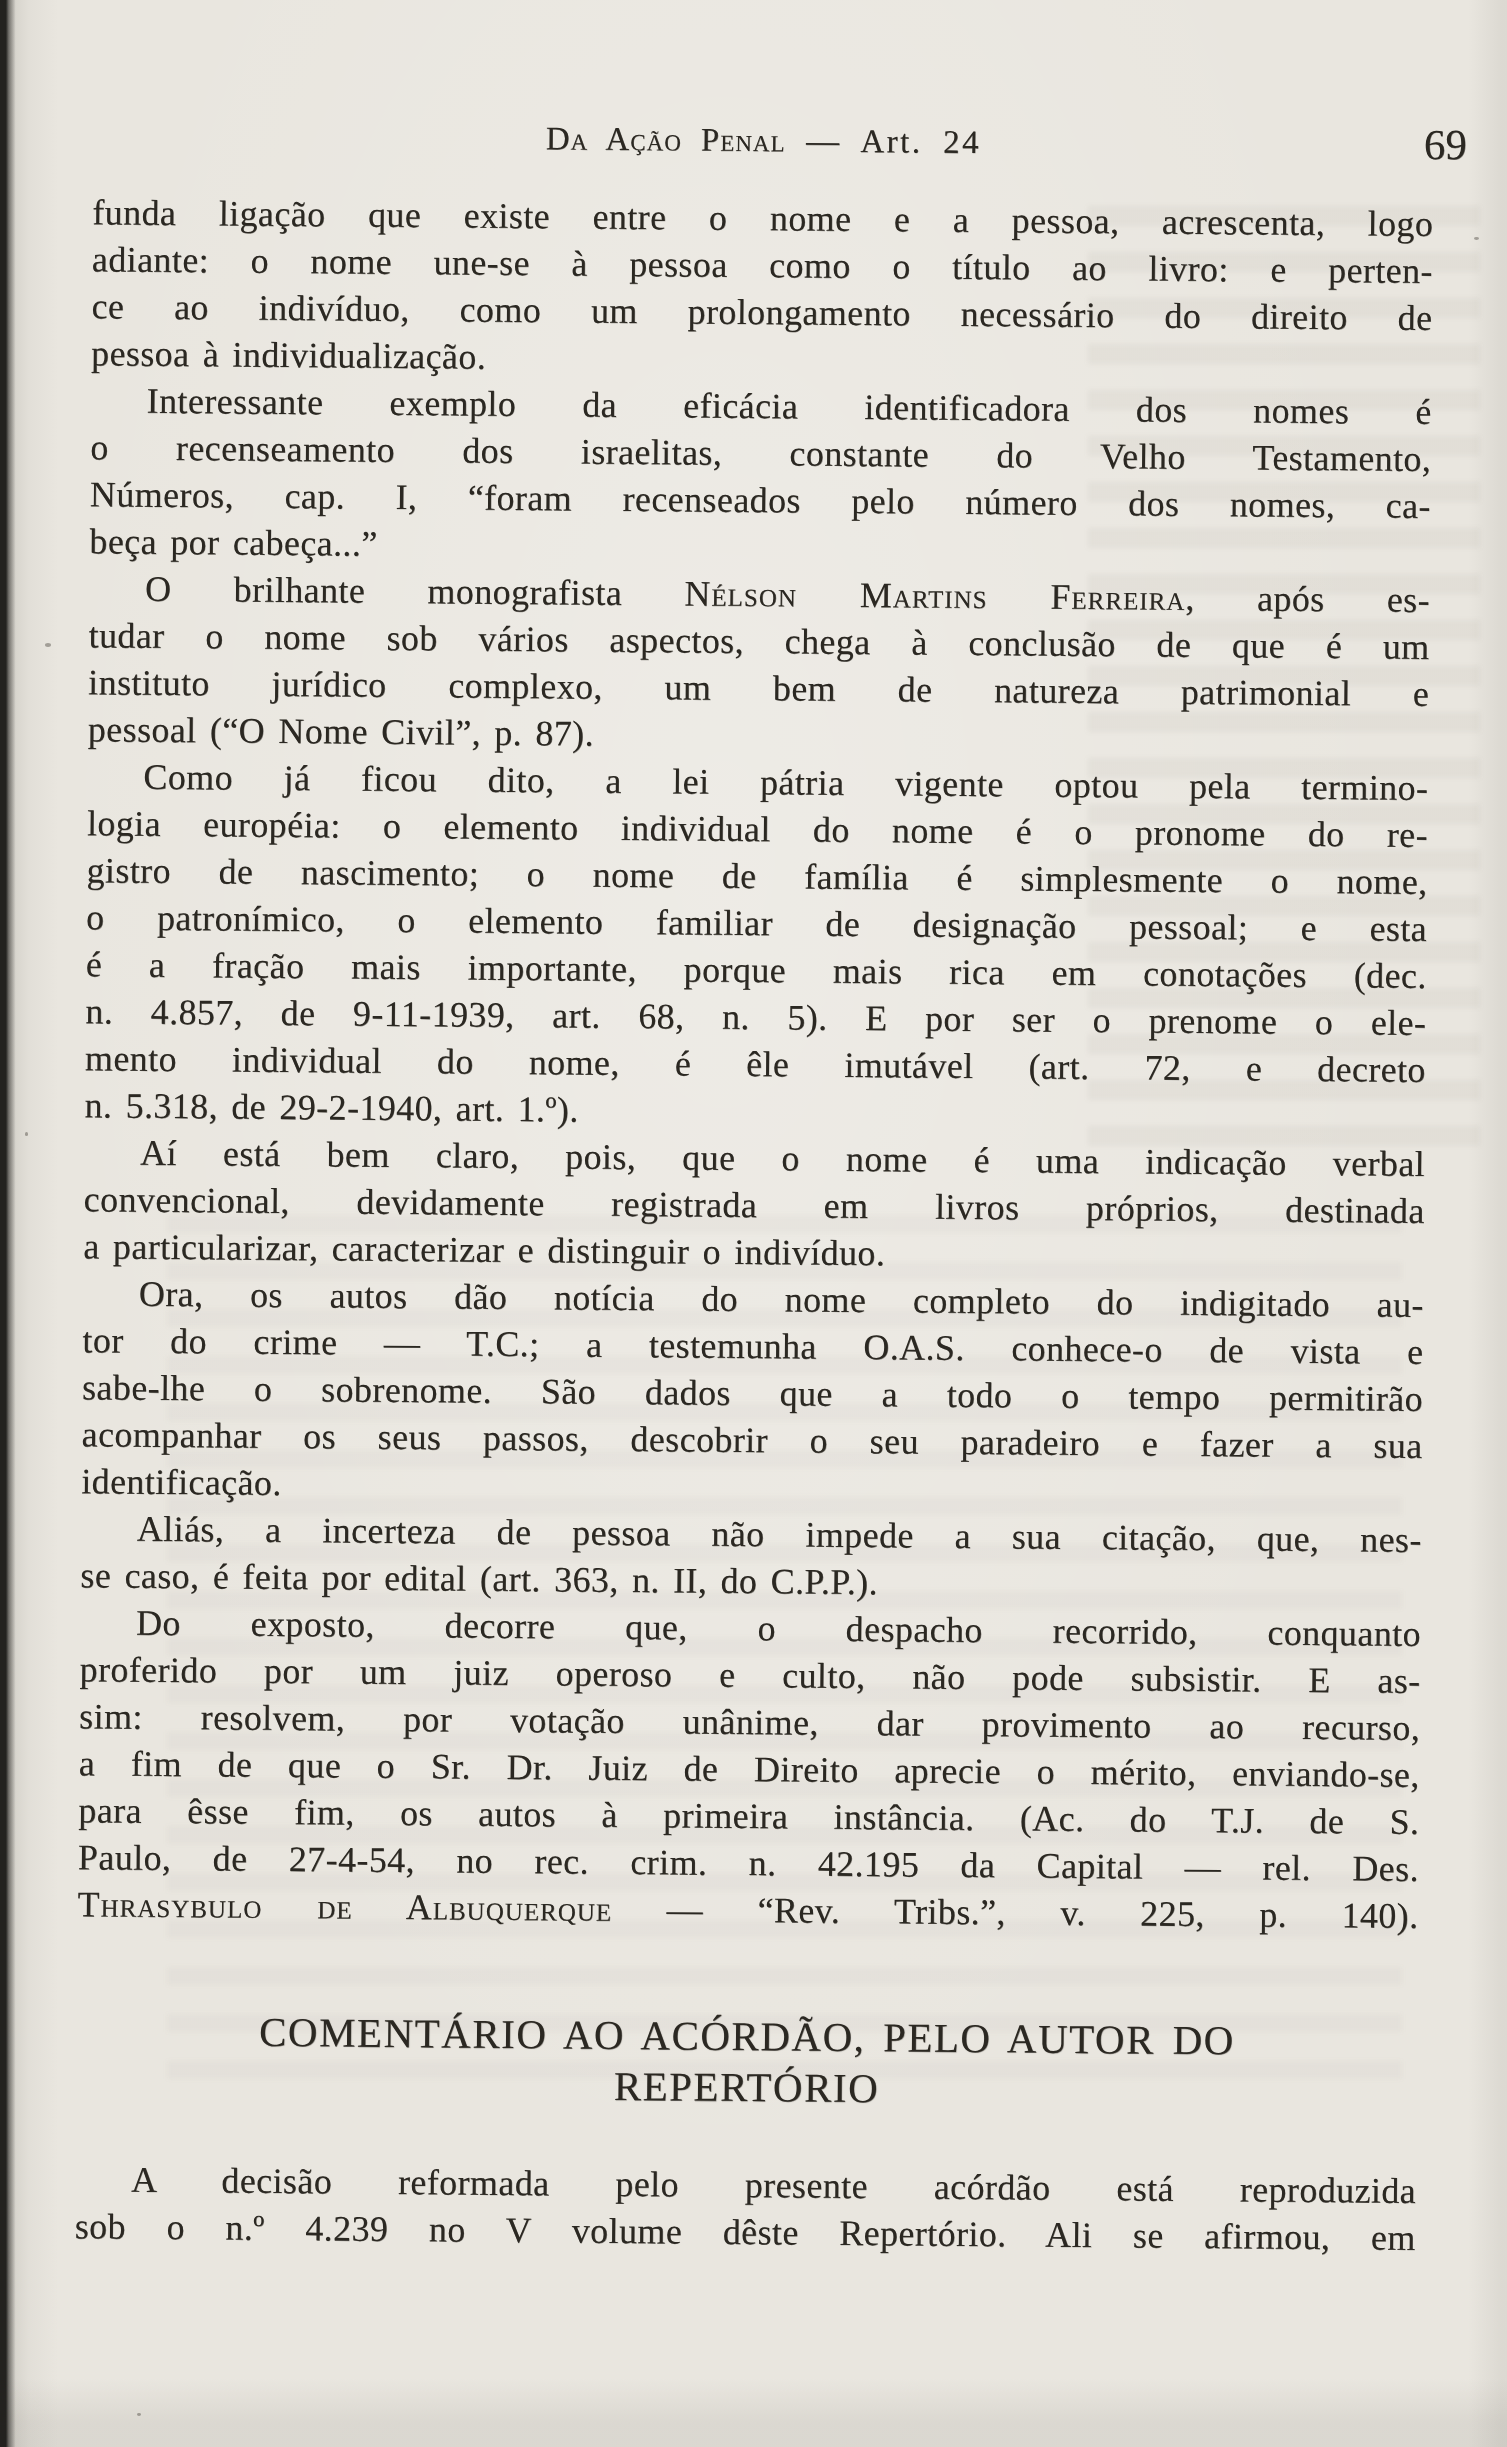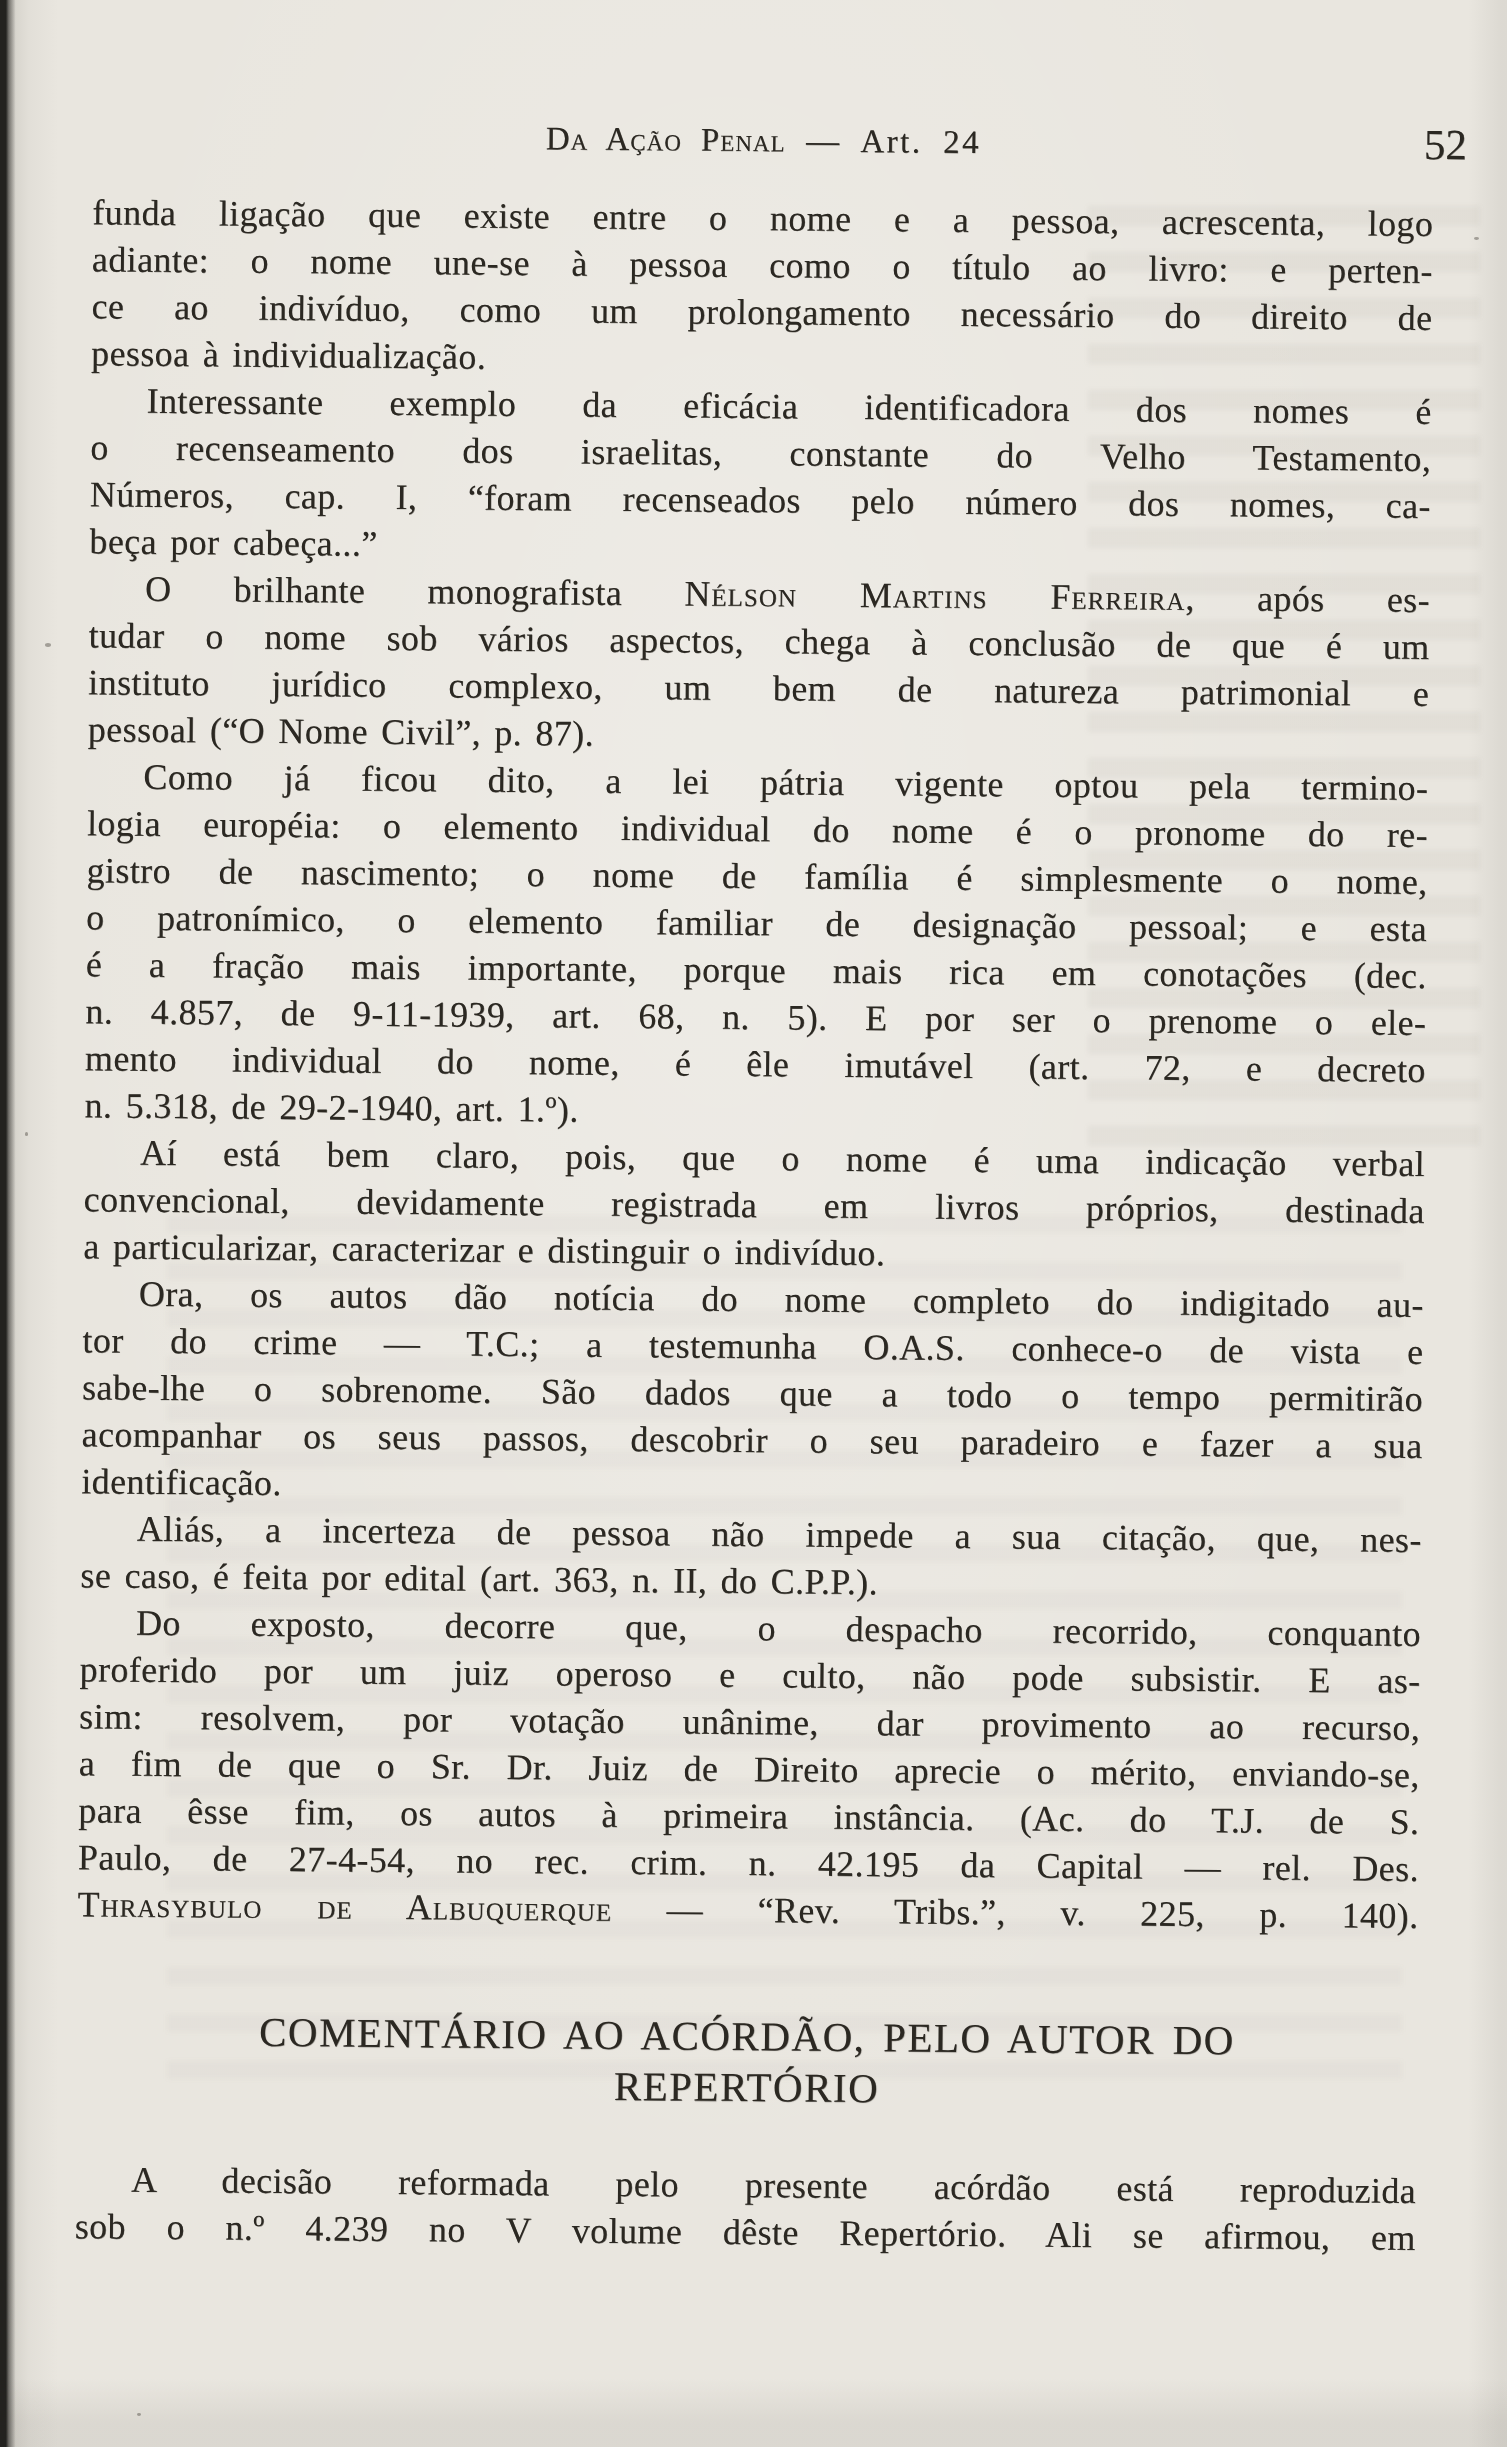--- a/index.html
+++ b/index.html
@@ -54,21 +54,21 @@
   <div class="ghost g1"></div>
   <div class="ghost g2"></div>
   <div class="speck" style="left:45px;top:643px;width:5.9px;height:3.9px;"></div>
   <div class="speck" style="left:24.5px;top:1132px;width:3.9px;height:3.9px;"></div>
   <div class="speck" style="left:1474px;top:237px;width:4.9px;height:2.9px;"></div>
   <div class="speck" style="left:137px;top:2413px;width:3.9px;height:2.9px;"></div>
 
   <div class="content">
     <div class="running-header">
       <span class="rh-title"><span class="sc">Da Ação Penal</span> — Art. 24</span>
-      <span class="rh-num">52</span>
+      <span class="rh-num">69</span>
     </div>
 
     <div class="body-text" id="body-text">
         <div class="para">
           <div class="line j">funda ligação que existe entre o nome e a pessoa, acrescenta, logo</div>
           <div class="line j">adiante: o nome une-se à pessoa como o título ao livro: e perten-</div>
           <div class="line j">ce ao indivíduo, como um prolongamento necessário do direito de</div>
           <div class="line">pessoa à individualização.</div>
         </div>
         <div class="para">

